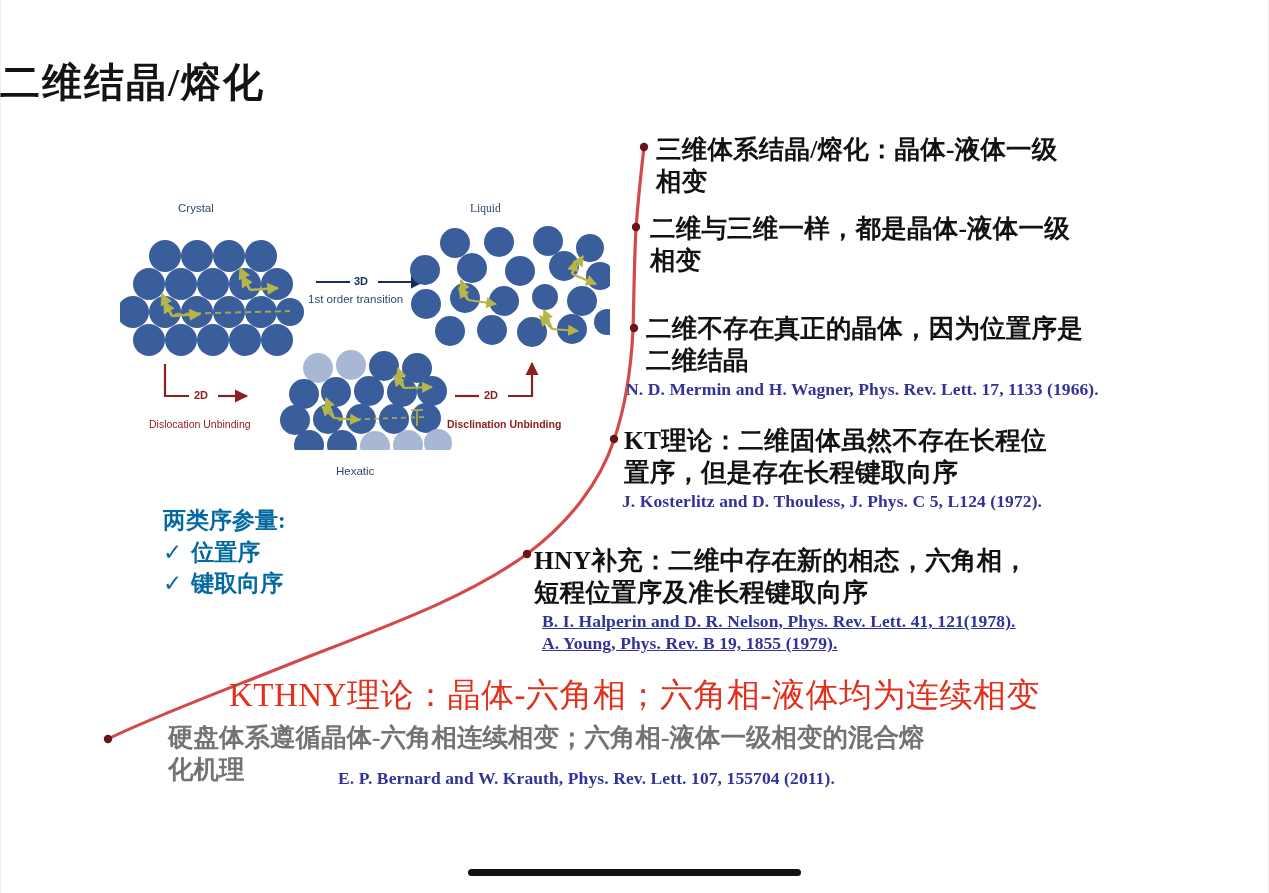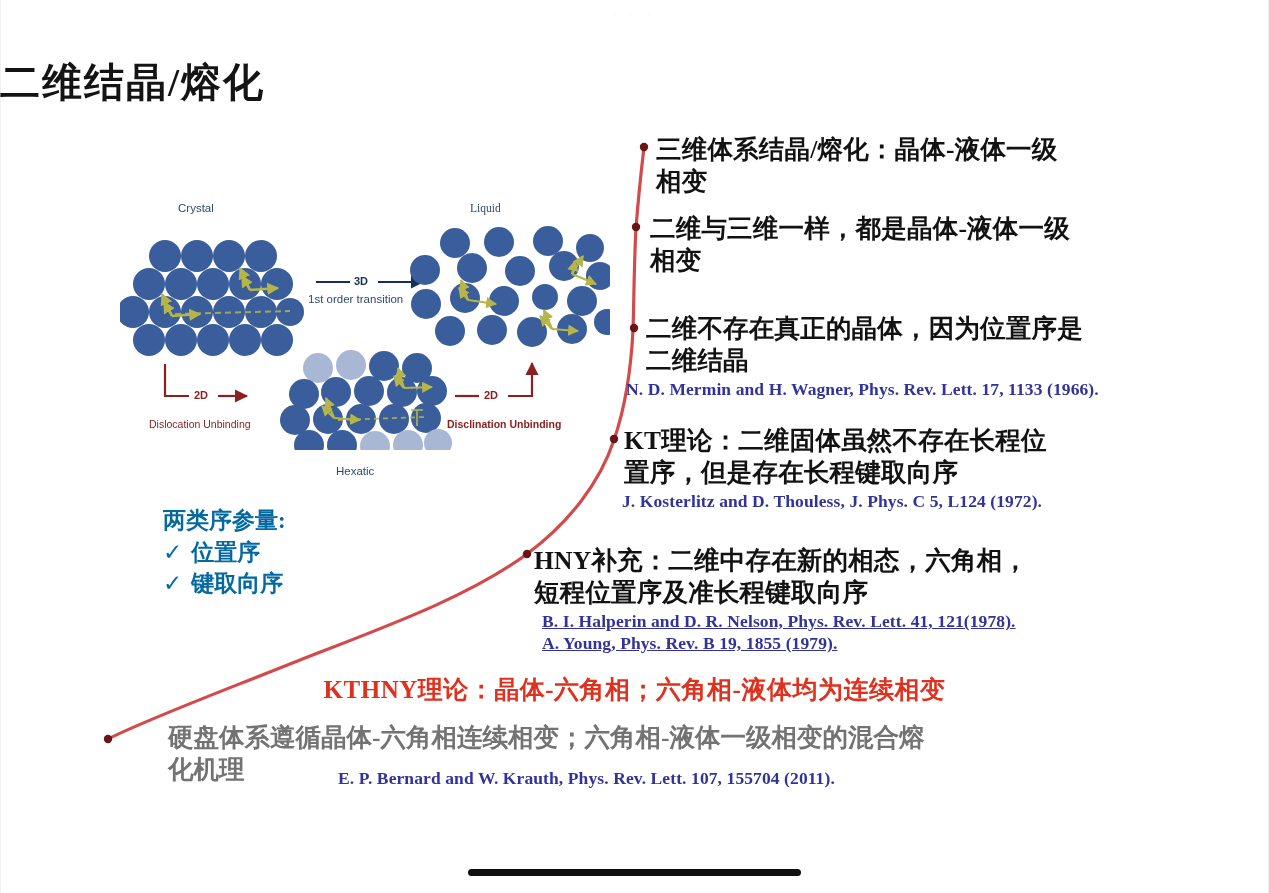--- a/index.html
+++ b/index.html
@@ -118,22 +118,22 @@
     line-height: 1.24;
     white-space: nowrap;
   }
   .cite-line { display: block; }
 
   #kthny-line {
     position: absolute;
     left: 0; right: 0;
     top: 673px;
     text-align: center;
-    font-size: 25px;
-    font-weight: 700;
+    font-size: 33px;
+    font-weight: 400;
     color: #e0301e;
     letter-spacing: 0.5px;
   }
 
   #bottom-block {
     position: absolute;
     left: 126px; top: 722px;
     width: 1000px;
     font-size: 25.5px;
     line-height: 1.24;

